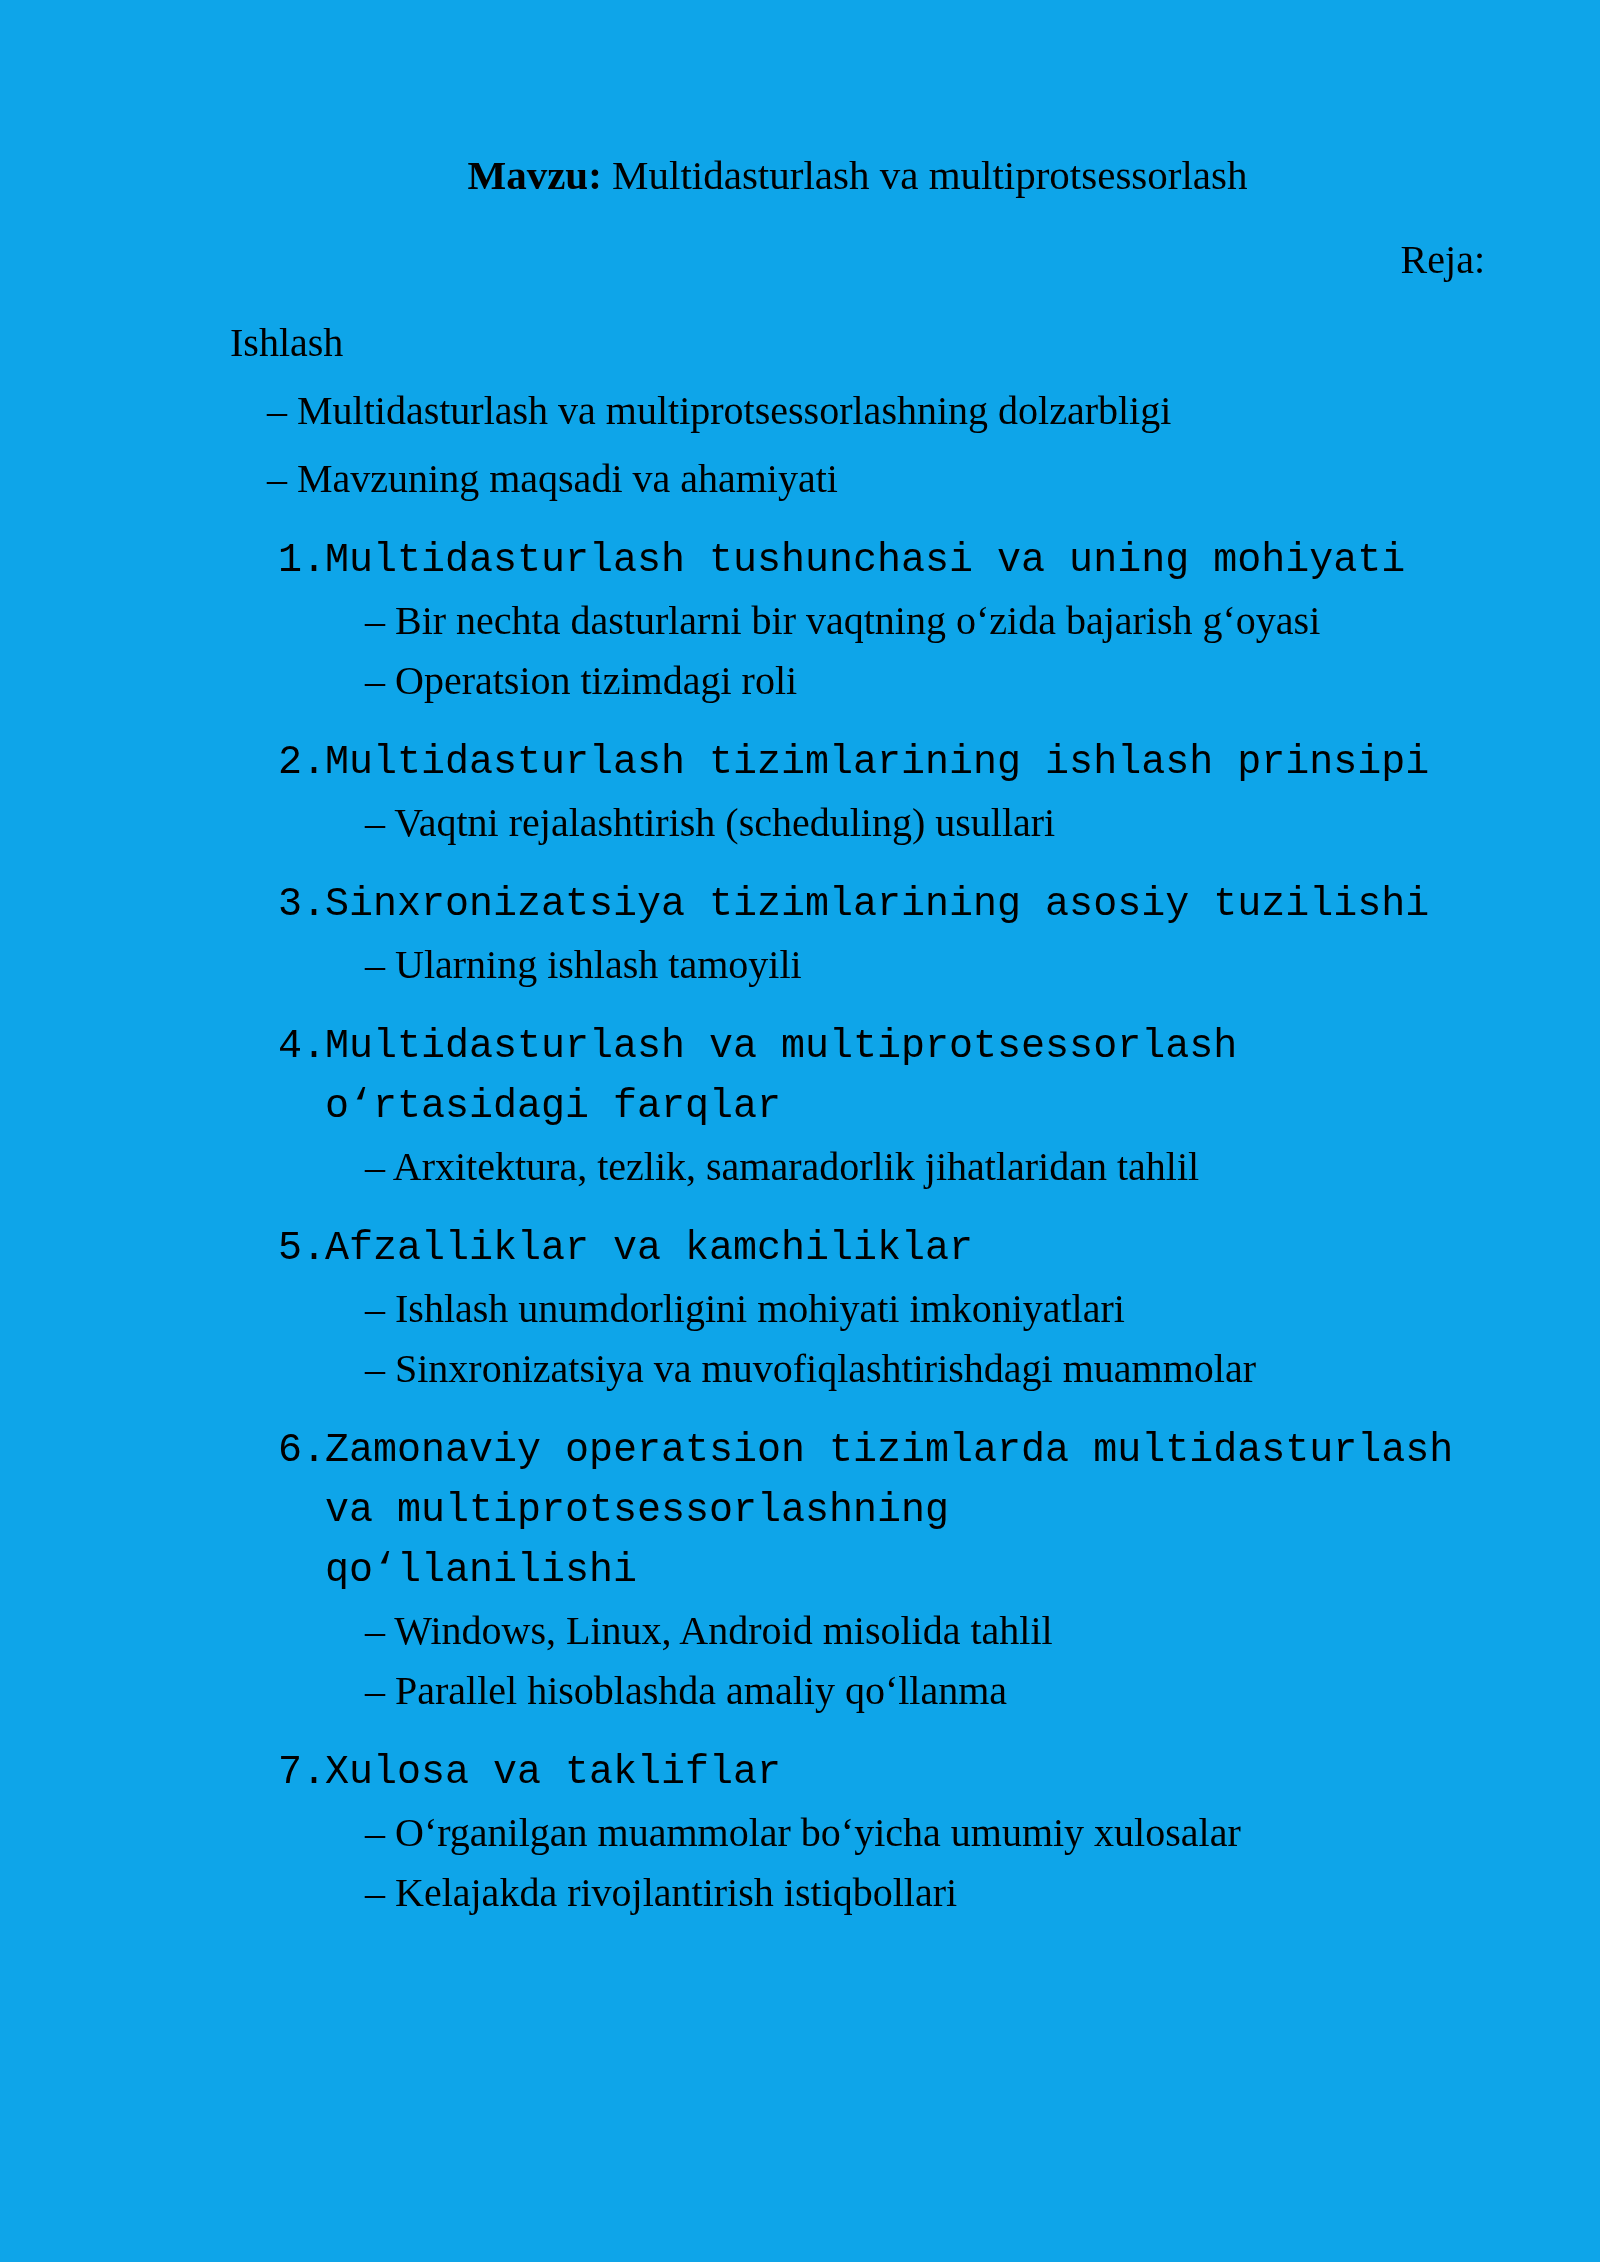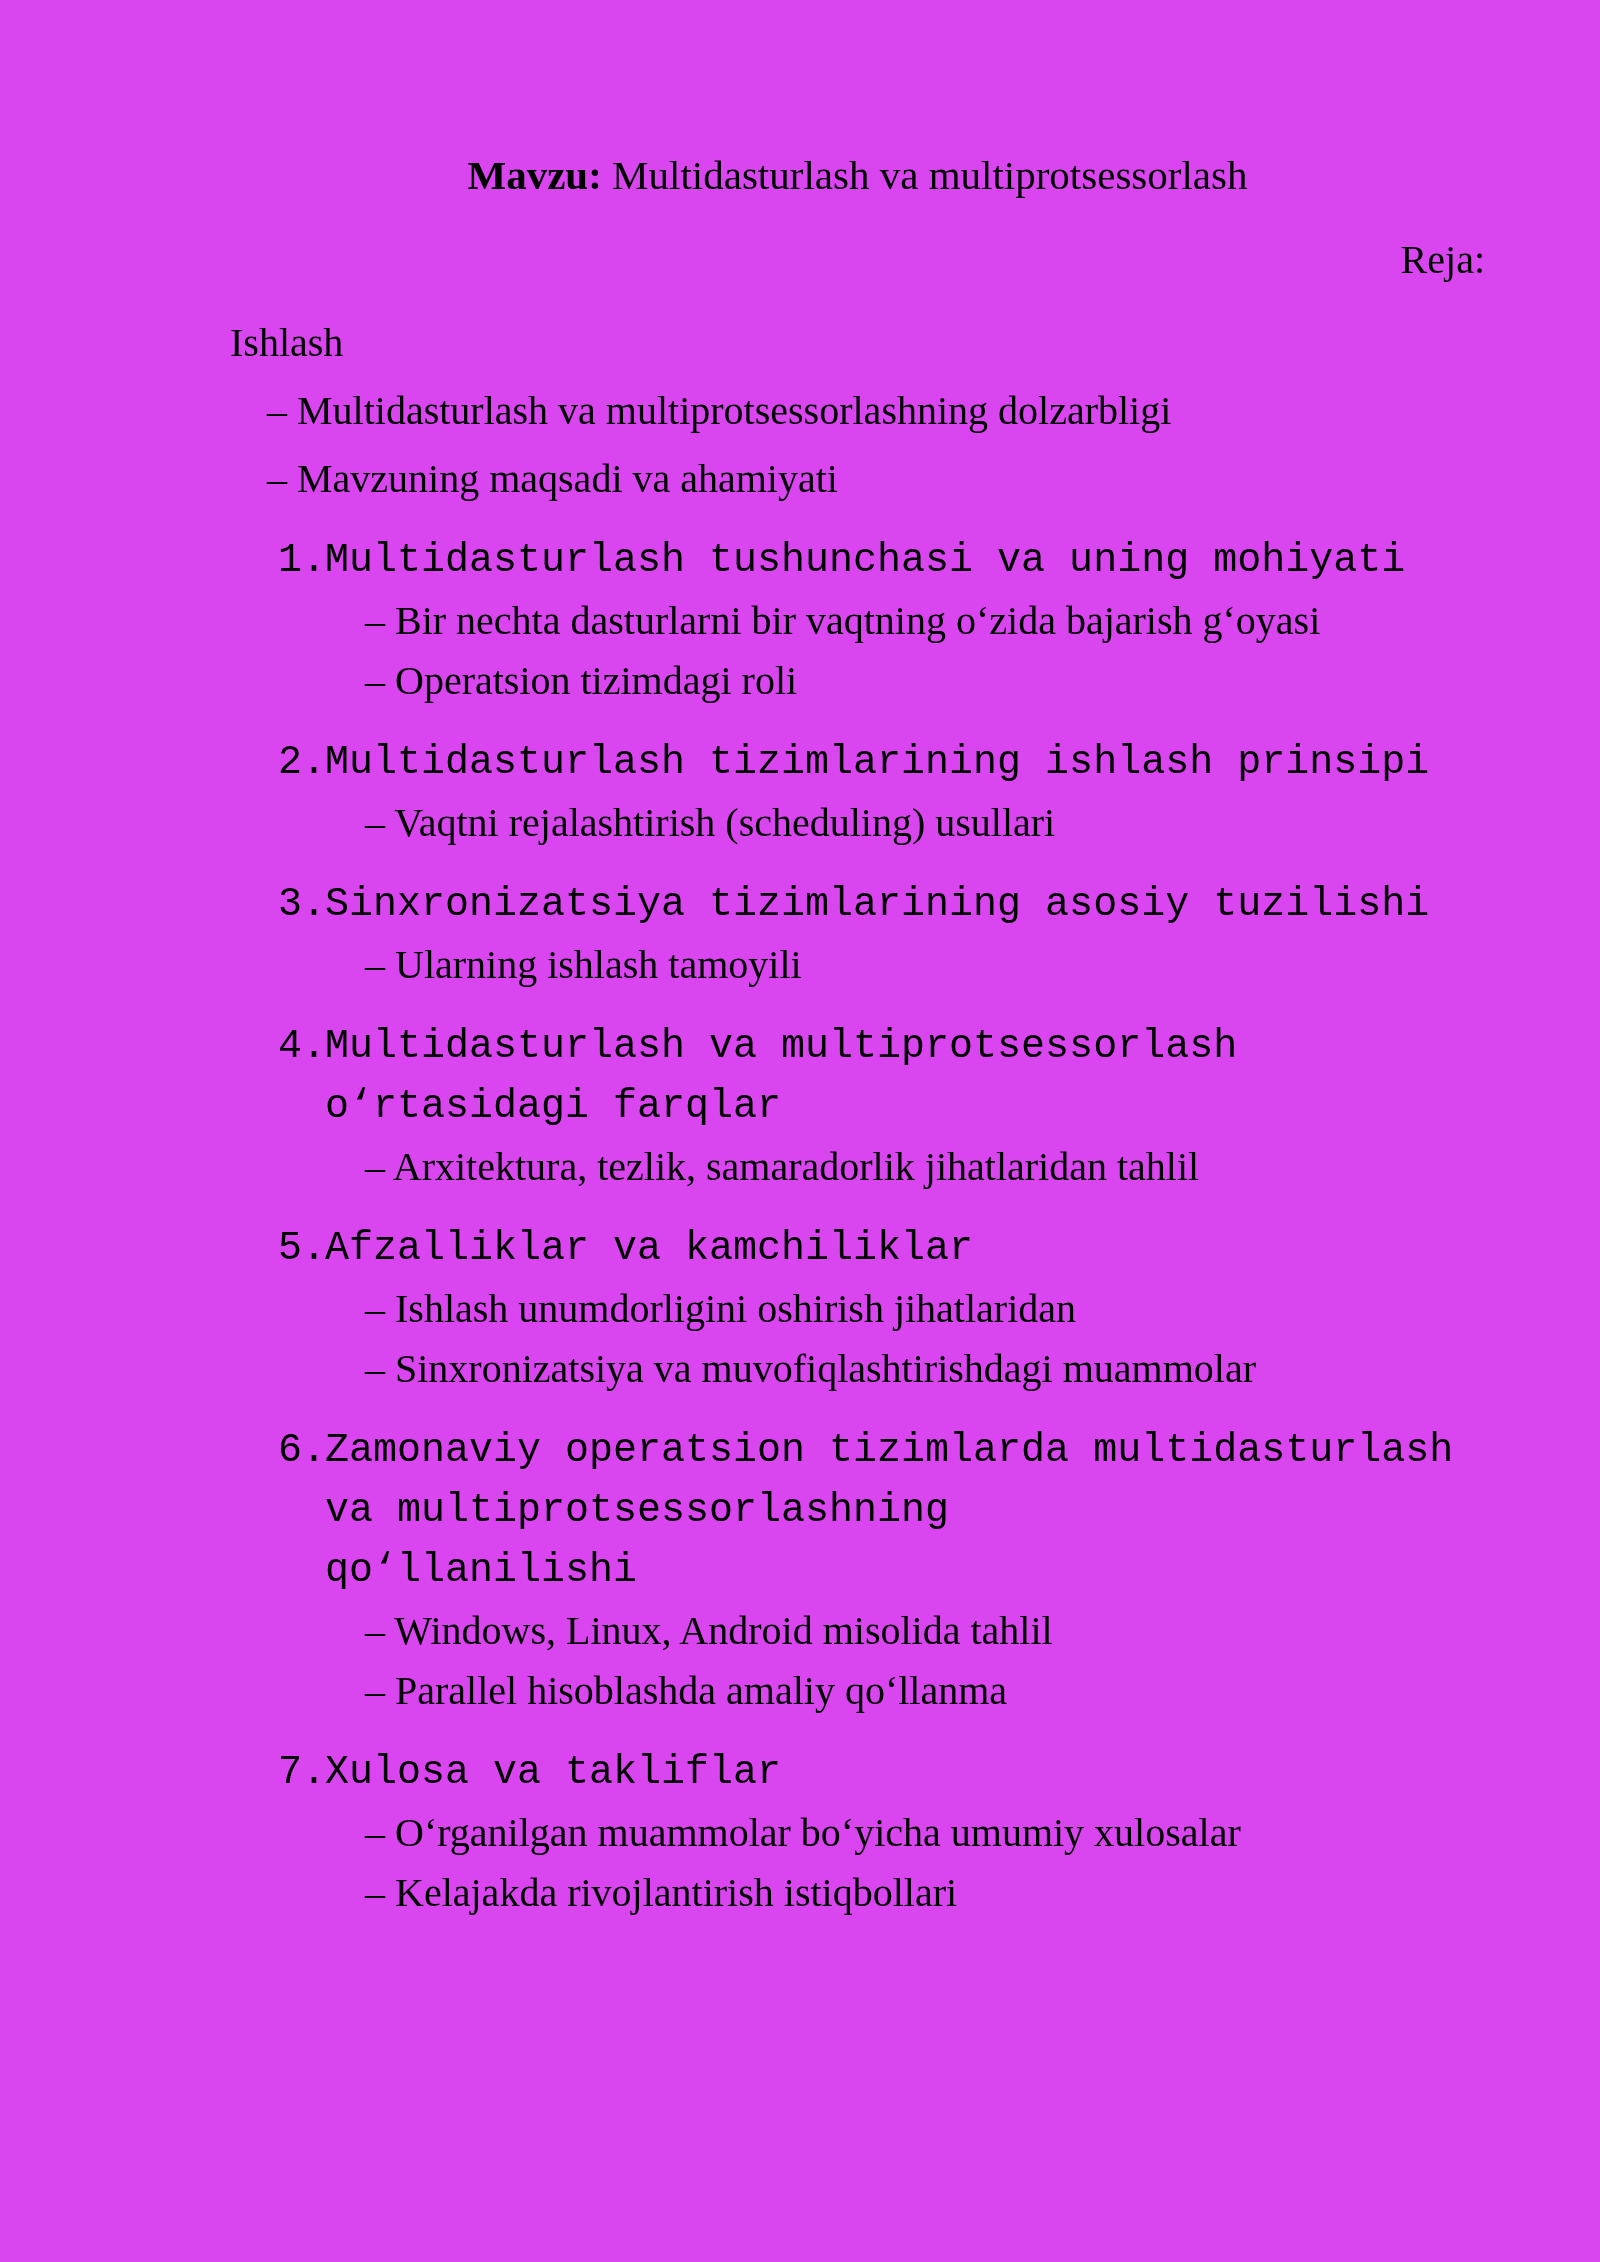--- a/index.html
+++ b/index.html
@@ -4,21 +4,21 @@
 <style>
   html, body {
     margin: 0;
     padding: 0;
     background: #ffffff;
   }
   .page {
     position: relative;
     width: 1600px;
     height: 2262px;
-    background: #d946ef;
+    background: #0ea5e9;
     overflow: hidden;
     font-family: "Liberation Serif", "DejaVu Serif", serif;
     color: #000000;
     box-sizing: border-box;
   }
   .content {
     box-sizing: border-box;
     padding: 145px 115px 0 230px;
     font-size: 40px;
     line-height: 60px;
@@ -75,21 +75,21 @@
     <p class="item"><span class="num">2.</span><span>Multidasturlash tizimlarining ishlash prinsipi</span></p>
     <p class="sub">– Vaqtni rejalashtirish (scheduling) usullari</p>
 
     <p class="item"><span class="num">3.</span><span>Sinxronizatsiya tizimlarining asosiy tuzilishi</span></p>
     <p class="sub">– Ularning ishlash tamoyili</p>
 
     <p class="item"><span class="num">4.</span><span>Multidasturlash va multiprotsessorlash o‘rtasidagi farqlar</span></p>
     <p class="sub">– Arxitektura, tezlik, samaradorlik jihatlaridan tahlil</p>
 
     <p class="item"><span class="num">5.</span><span>Afzalliklar va kamchiliklar</span></p>
-    <p class="sub">– Ishlash unumdorligini oshirish jihatlaridan</p>
+    <p class="sub">– Ishlash unumdorligini mohiyati imkoniyatlari</p>
     <p class="sub">– Sinxronizatsiya va muvofiqlashtirishdagi muammolar</p>
 
     <p class="item"><span class="num">6.</span><span>Zamonaviy operatsion tizimlarda multidasturlash va multiprotsessorlashning</span><br><span>qo‘llanilishi</span></p>
     <p class="sub">– Windows, Linux, Android misolida tahlil</p>
     <p class="sub">– Parallel hisoblashda amaliy qo‘llanma</p>
 
     <p class="item"><span class="num">7.</span><span>Xulosa va takliflar</span></p>
     <p class="sub">– O‘rganilgan muammolar bo‘yicha umumiy xulosalar</p>
     <p class="sub">– Kelajakda rivojlantirish istiqbollari</p>
 

